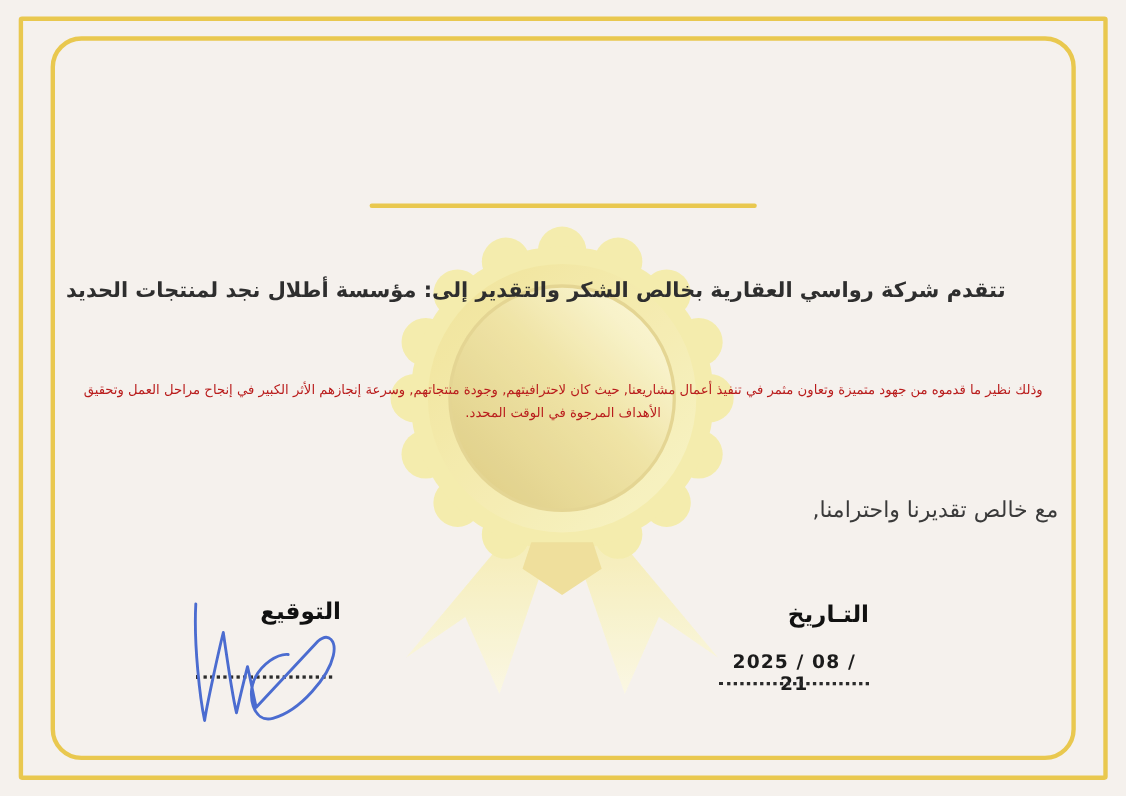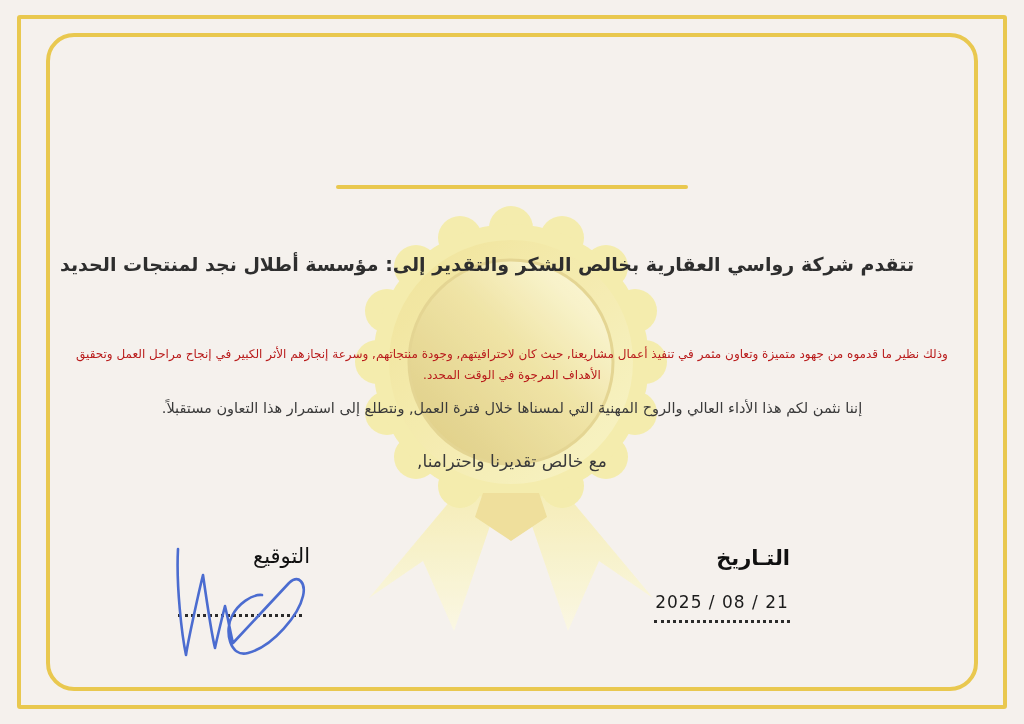--- a/index.html
+++ b/index.html
@@ -77,35 +77,34 @@
     left: 62px; right: 62px; top: 396px;
     text-align: center;
     font-size: 14.5px;
     font-weight: 500;
     line-height: 25px;
     color: #3a3a3a;
   }
   .closing-line {
     position: absolute;
     left: 62px; right: 62px; top: 451px;
-    text-align: center;
-    font-size: 17px;
+    font-size: 20px;
     font-weight: 500;
     color: #3a3a3a;
   }
   .signature-block {
     position: absolute;
     left: 160px; top: 540px;
     width: 160px; height: 130px;
   }
   .signature-label {
     position: absolute;
     right: 10px; top: 4px;
     font-size: 21px;
-    font-weight: 400;
+    font-weight: 700;
     color: #111111;
   }
   .signature-dots {
     position: absolute;
     left: 18px; top: 74px;
     width: 124px;
     border-top: 3px dotted #2b2b2b;
   }
   .signature-svg {
     position: absolute;
@@ -122,21 +121,21 @@
     position: absolute;
     right: 2px; top: 4px;
     font-size: 21px;
     font-weight: 800;
     color: #111111;
   }
   .date-value {
     position: absolute;
     left: 0; right: 0; top: 50px;
     font-size: 17px;
-    font-weight: 400;
+    font-weight: 700;
     color: #1c1c1c;
     direction: ltr;
     letter-spacing: 1px;
   }
   .date-dots {
     position: absolute;
     left: 2px; top: 78px;
     width: 136px;
     border-top: 3px dotted #2b2b2b;
   }
@@ -194,21 +193,20 @@
 
   <path d="M 132 290 L 188 290 L 196 314 L 160 338 L 124 314 Z" fill="#eedc8e"></path>
 </svg>
 
 <div class="content">
   <div class="title-divider"></div>
 
   <div class="recipient-line">تتقدم شركة رواسي العقارية بخالص الشكر والتقدير إلى: مؤسسة أطلال نجد لمنتجات الحديد</div>
 
   <div class="body-paragraph">وذلك نظير ما قدموه من جهود متميزة وتعاون مثمر في تنفيذ أعمال مشاريعنا, حيث كان لاحترافيتهم, وجودة منتجاتهم, وسرعة إنجازهم الأثر الكبير في إنجاح مراحل العمل وتحقيق الأهداف المرجوة في الوقت المحدد.</div>
-  <div class="body-paragraph-2">إننا نثمن لكم هذا الأداء العالي والروح المهنية التي لمسناها خلال فترة العمل, ونتطلع إلى استمرار هذا التعاون مستقبلاً.</div>
 
   <div class="closing-line">مع خالص تقديرنا واحترامنا,</div>
 </div>
 
 <div class="signature-block">
   <div class="signature-label">التوقيع</div>
   <div class="signature-dots"></div>
   <svg class="signature-svg" viewBox="0 0 150 118" aria-hidden="true">
     <path d="M 14 3 C 12 40 18 90 22 109 C 24 95 35 45 39 29 C 42 50 48 90 51 102 C 54 88 59 68 61 60 C 64 72 67 90 69 97 L 125 37 C 135 28 142 37 139 50 C 135 68 110 100 84 107 C 66 112 60 85 68 70 C 74 58 88 48 98 49" fill="none" stroke="#4b6cd0" stroke-width="2.6" stroke-linecap="round" stroke-linejoin="round"></path>
   </svg>

